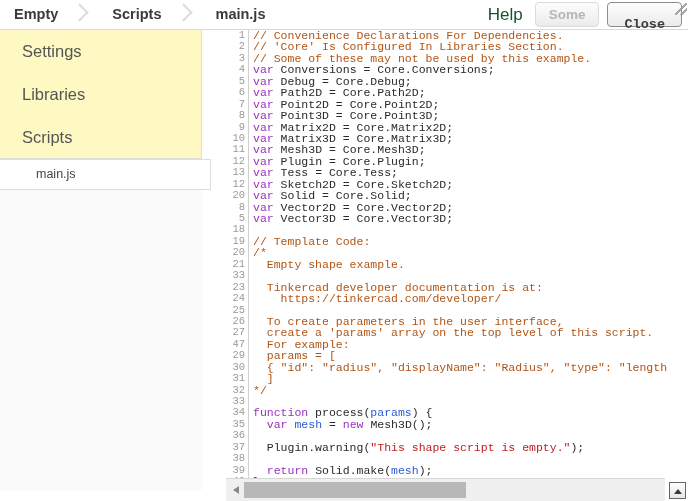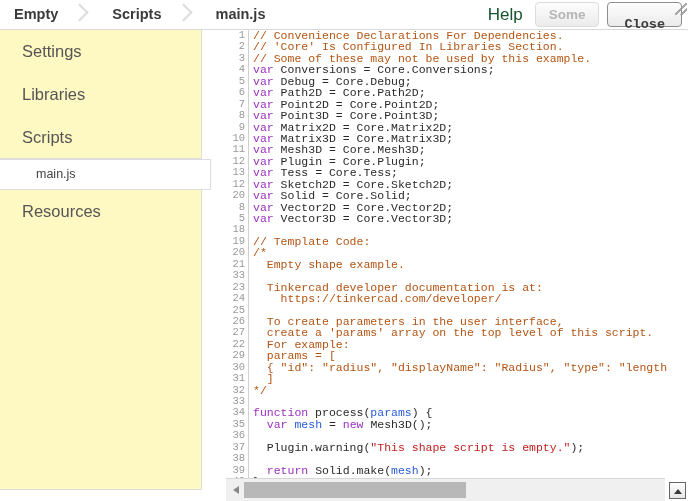--- a/index.html
+++ b/index.html
@@ -157,23 +157,20 @@
   </div>
 
   <div class="sidebar">
     <div class="side-group side-top">
       <div class="side-item">Settings</div>
       <div class="side-item">Libraries</div>
       <div class="side-item">Scripts</div>
     </div>
     <div class="sub-row">
       <span>main.js</span>
-    </div>
-    <div class="side-group side-bot">
-      <div class="side-item">Resources</div>
     </div>
   </div>
 
   <div class="editor">
     <div class="code-area">
       <div class="gutter" id="gutter">
           <div>1</div>
           <div>2</div>
           <div>3</div>
           <div>4</div>
@@ -193,21 +190,21 @@
           <div>18</div>
           <div>19</div>
           <div>20</div>
           <div>21</div>
           <div>33</div>
           <div>23</div>
           <div>24</div>
           <div>25</div>
           <div>26</div>
           <div>27</div>
-          <div>22</div>
+          <div>47</div>
           <div>29</div>
           <div>30</div>
           <div>31</div>
           <div>32</div>
           <div>33</div>
           <div>34</div>
           <div>35</div>
           <div>36</div>
           <div>37</div>
           <div>38</div>

